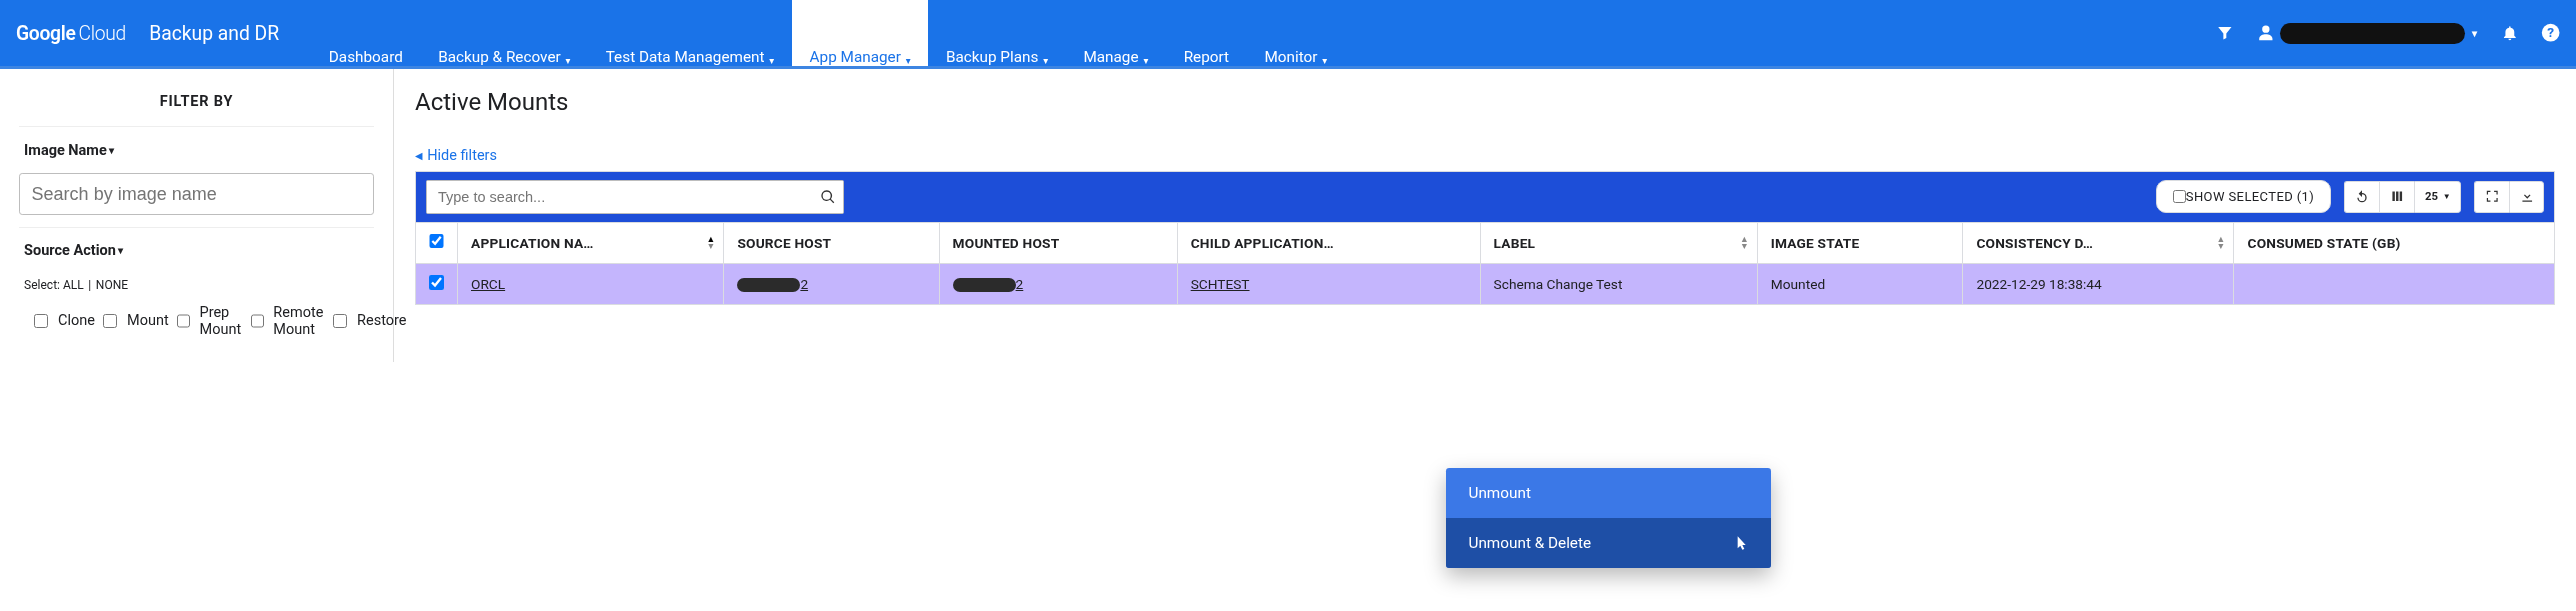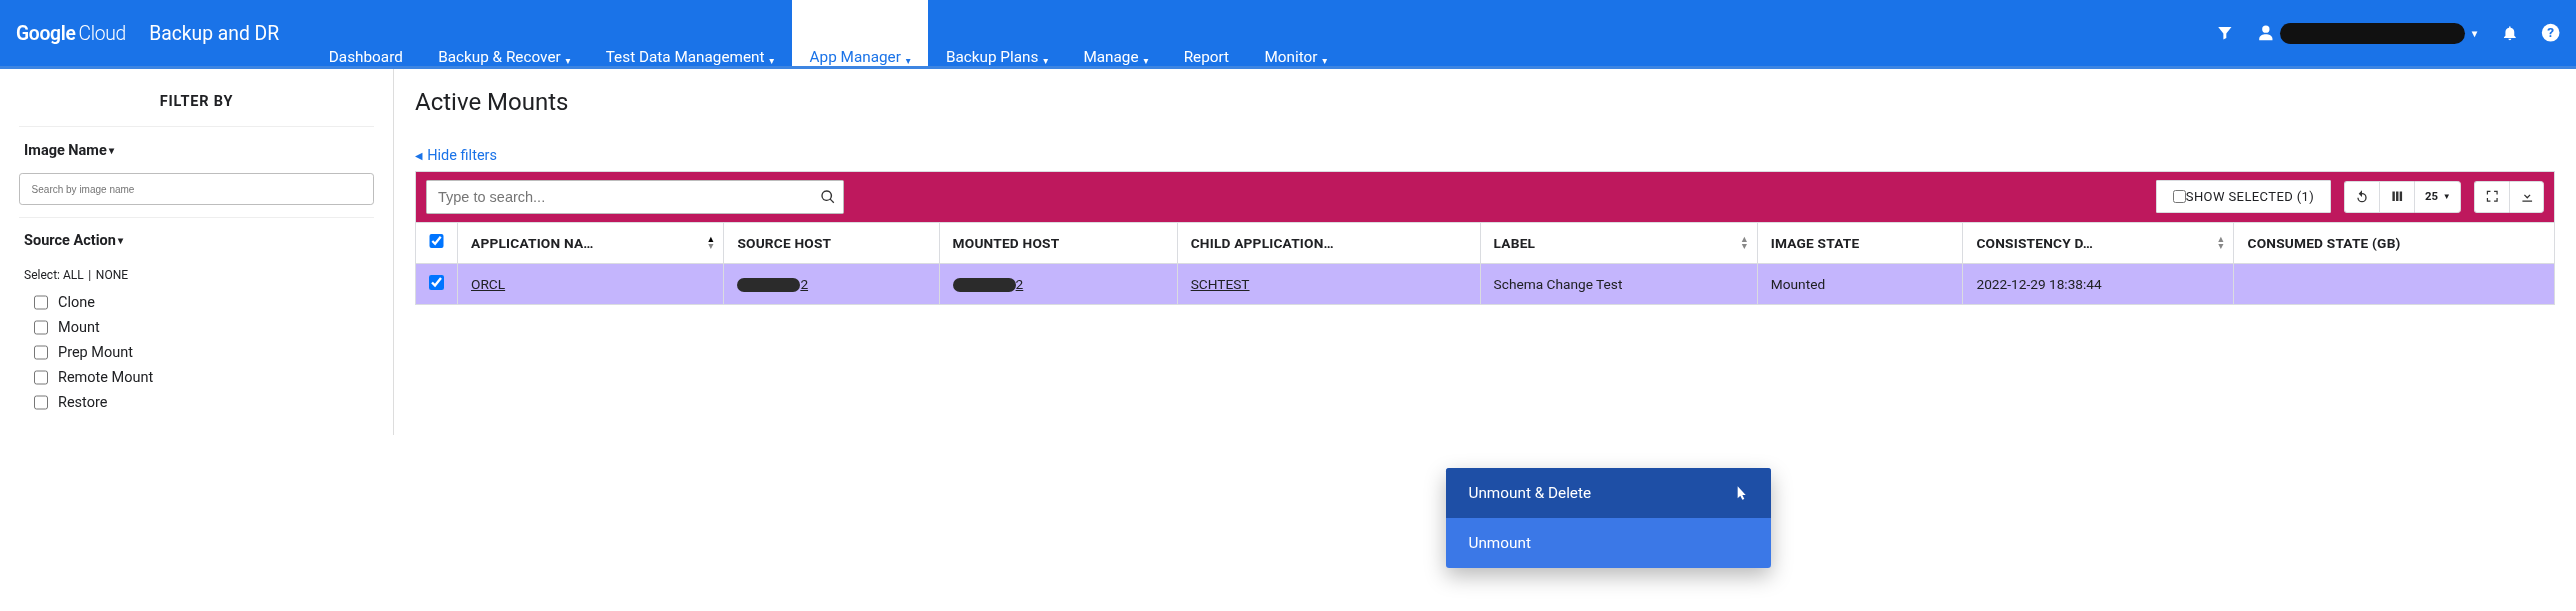--- a/index.html
+++ b/index.html
@@ -41,50 +41,50 @@
   }
   .filter-title { text-align: center; font-weight: 700; letter-spacing: 0.8px; font-size: 14.5px; padding-bottom: 16px; border-bottom: 0.8px solid #eee; margin-bottom: 0; }
   .facet-header {
     display: flex; align-items: center; 
     font-weight: 700; font-size: 14.5px; padding: 14.5px 4.8px 11.3px 4.8px; cursor: pointer;
   }
   .facet-header .arrow { font-size: 9.7px; }
   .facet-body { padding: 3.2px 0 11.3px 0; border-bottom: 0.8px solid #eee; }
   .search-box {
     width: 100%; border: 0.8px solid #bdbdbd; border-radius: 3.2px;
-    padding: 9.7px 11.3px; font-size: 10px;
+    padding: 9.7px 11.3px; font-size: 18px;
   }
   .select-row { font-size: 12px; padding: 8px 4.8px 11.3px 4.8px; }
   .select-row .all, .select-row .none { cursor: pointer; }
   .select-row .sep { margin: 0 1.6px; }
-  .check-list { display: flex; flex-direction: column; gap: 8px; padding-left: 14.5px; }
+  .check-list { display: flex; flex-direction: row; gap: 8px; padding-left: 14.5px; }
   .check-item { display: flex; align-items: center; gap: 9.7px; font-size: 14.5px; cursor: pointer; }
   .check-item input { width: 14.5px; height: 14.5px; }
 
   .content { flex: 1; padding: 19.3px 21px 0 21px; }
   .page-title { font-size: 24px; font-weight: 400; margin-bottom: 31px; }
   .hide-filters { color: #1a73e8; font-size: 14.5px; display: inline-flex; align-items: center; gap: 4.8px; margin-bottom: 6.4px; cursor: pointer; }
   .hide-filters .tri { font-size: 9.7px; }
 
   .toolbar {
     display: flex; align-items: center; justify-content: space-between;
-    background: #be185d; border: 0.8px solid #dadce0; border-bottom: none;
+    background: #1d4ed8; border: 0.8px solid #dadce0; border-bottom: none;
     padding: 8px 9.7px;
   }
   .search-wrap { position: relative; width: 418px; }
   .search-input {
     width: 100%; padding: 8px 32px 8px 11.3px; border: 0.8px solid #bdbdbd;
     border-radius: 1.6px; font-size: 14.5px; background: #fff;
   }
   .search-btn { position: absolute; right: 8px; top: 50%; transform: translateY(-50%); cursor: pointer; }
 
   .toolbar-right { display: flex; align-items: center; gap: 13px; }
   .show-selected {
     display: flex; align-items: center; gap: 0;
-    border: 0.8px solid #dadce0; background: #fff; border-radius: 1px;
+    border: 0.8px solid #dadce0; background: #fff; border-radius: 10px;
     padding: 8px 16px; font-size: 13px; letter-spacing: 0.4px; cursor: pointer;
   }
   .btn-icon {
     border: 0.8px solid #dadce0; background: #fff; border-radius: 1.6px;
     width: 35px; height: 32px; display: flex; align-items: center; justify-content: center;
     cursor: pointer; font-weight: 700;
   }
   .btn-page {
     border: 0.8px solid #dadce0; background: #fff; border-radius: 1.6px;
     height: 32px; padding: 0 9.7px; display: flex; align-items: center; gap: 4.8px; cursor: pointer; font-weight: 700;
@@ -335,23 +335,23 @@
             <td>Mounted</td>
             <td>2022-12-29 18:38:44</td>
             <td></td>
           </tr>
         </tbody>
     </table>
   </div>
 </div>
 
 <div class="context-menu" id="context-menu">
+    <div class="context-item"><span>Unmount</span></div>
     <div class="context-item hover">
       <span>Unmount &amp; Delete</span>
       <span class="cursor-icon">
         <svg width="16" height="16" viewBox="0 0 24 24">
           <path fill="#fff" d="M7 2l0 18 4-4 3 6 3-1-3-6 5 0z"></path>
         </svg>
       </span>
     </div>
-    <div class="context-item"><span>Unmount</span></div>
   </div>
 
 
 </body></html>

